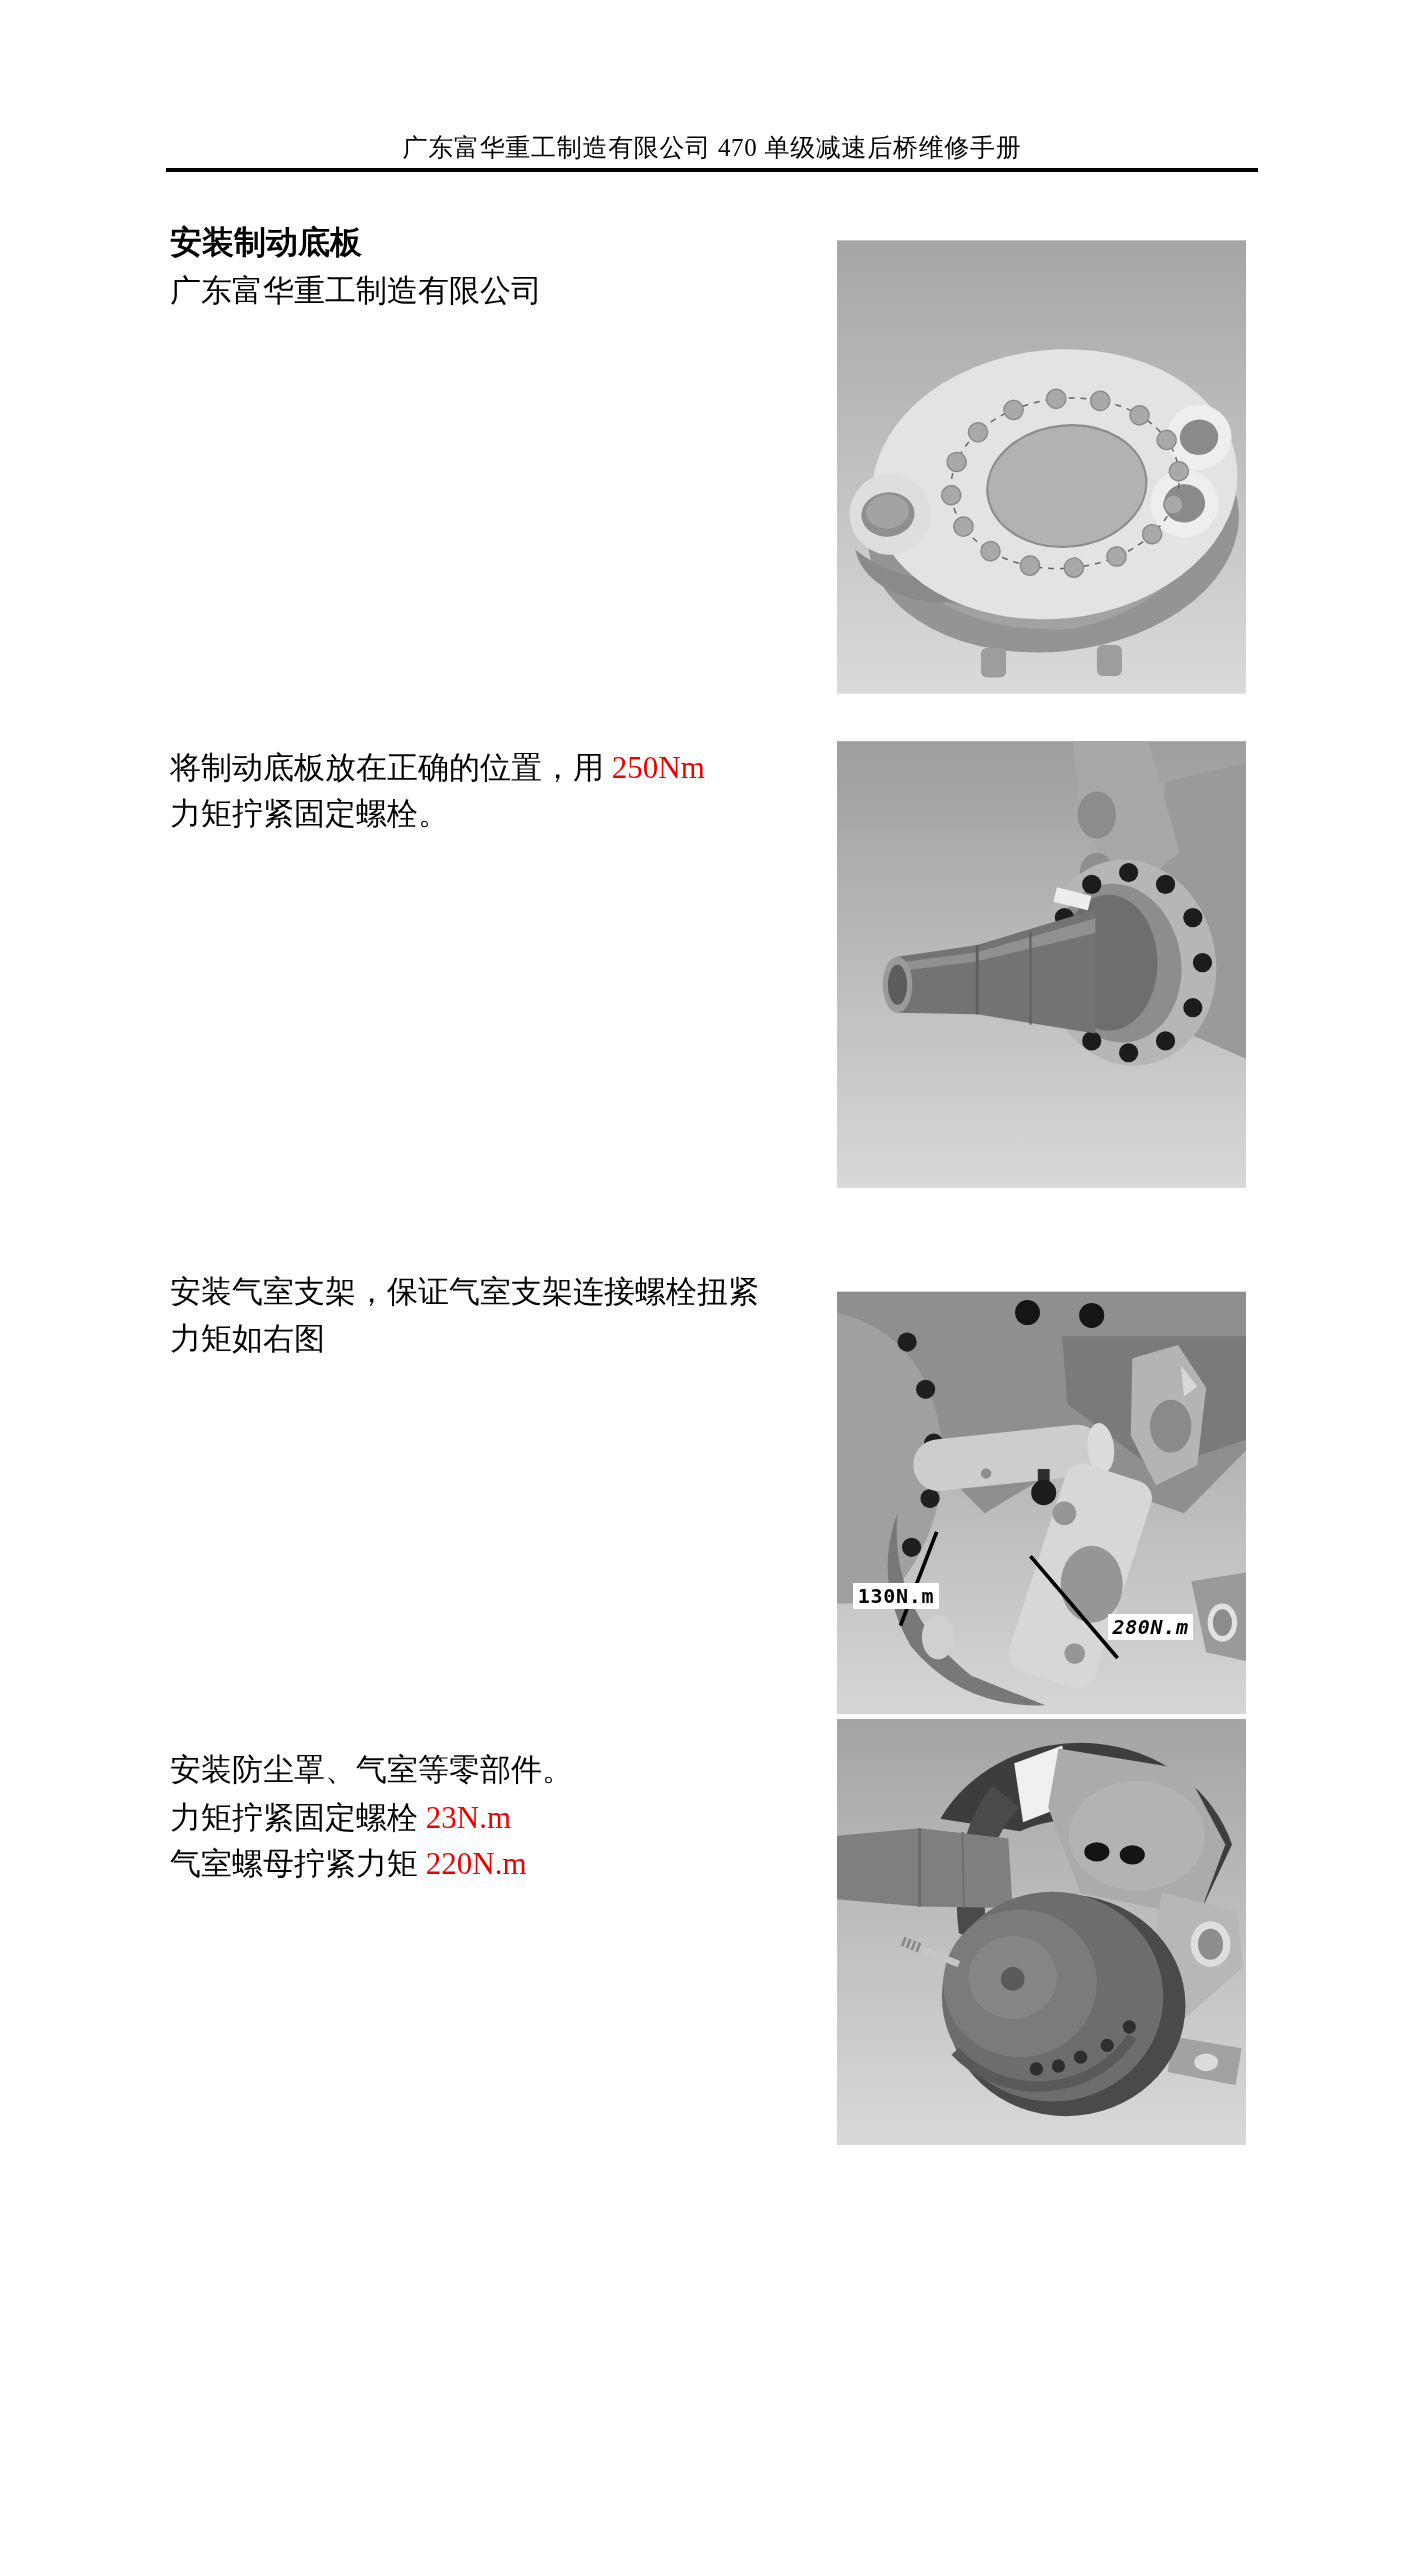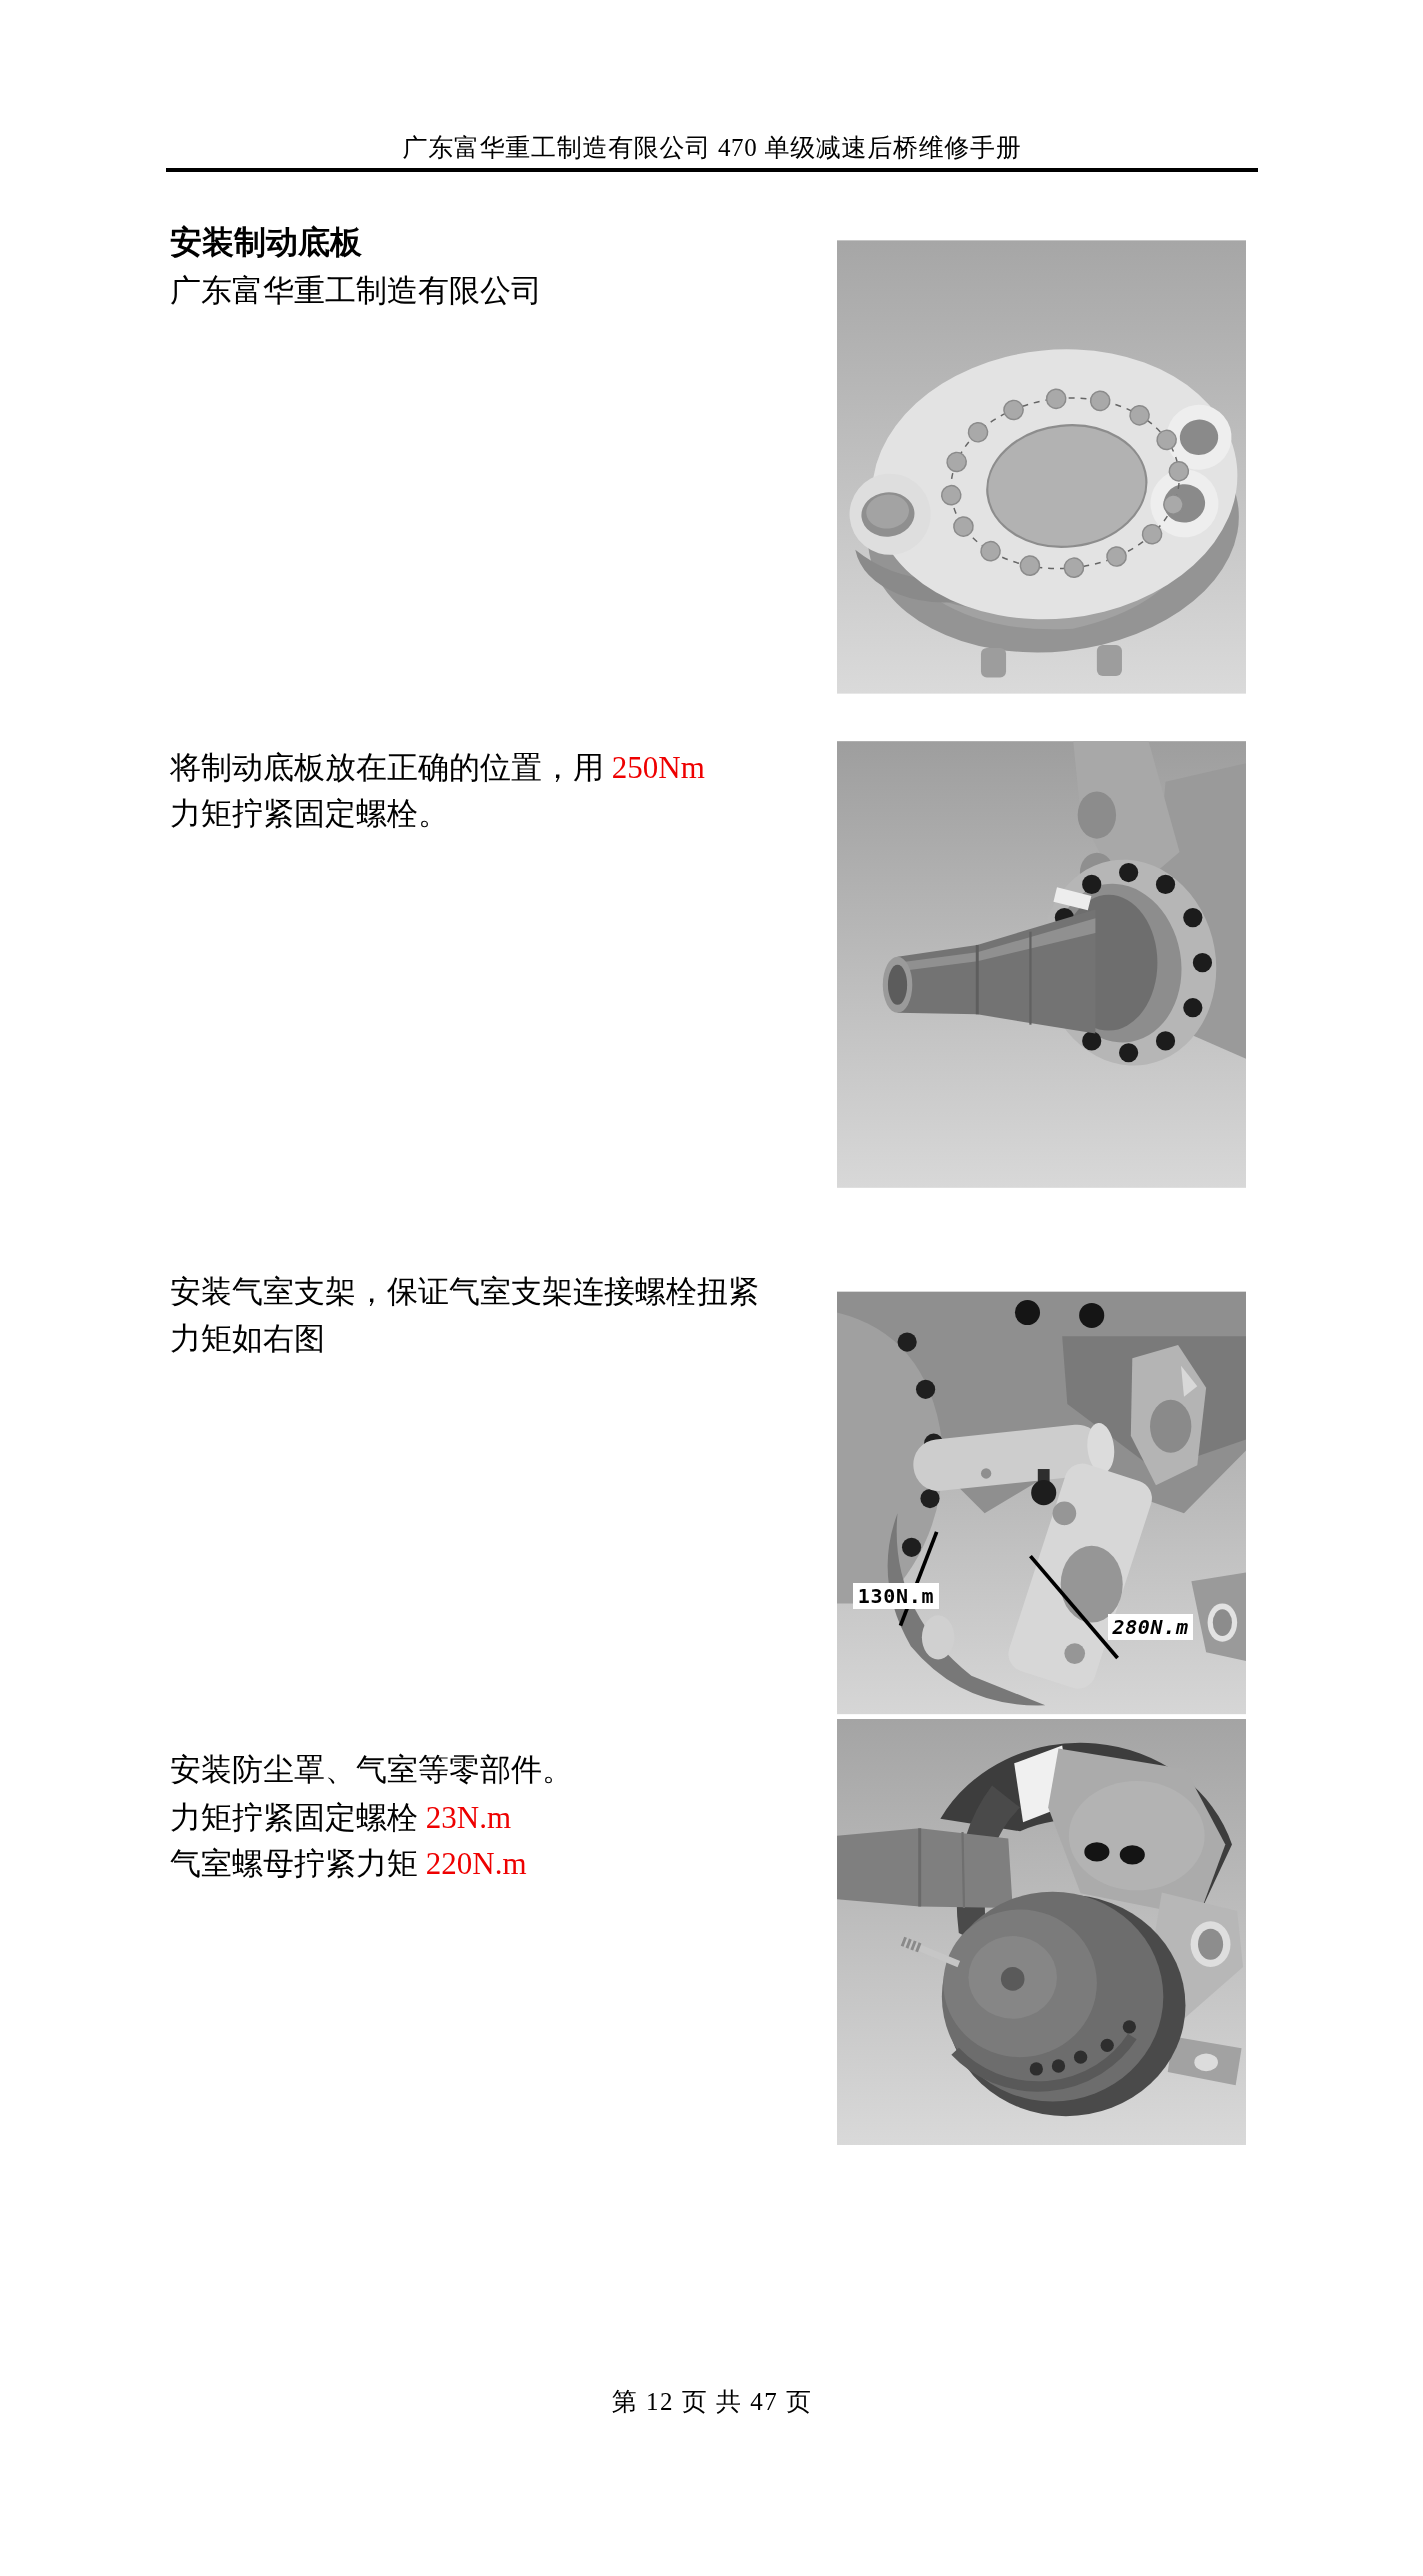--- a/index.html
+++ b/index.html
@@ -244,16 +244,15 @@
           <circle cx="366" cy="442" r="9"></circle>
           <circle cx="300" cy="470" r="9"></circle>
         <circle cx="396" cy="417" r="9"></circle>
           <circle cx="270" cy="474" r="9"></circle>
       </g>
       <line x1="165" y1="332" x2="88" y2="300" stroke="#c6c6c6" stroke-width="9"></line>
       <line x1="112" y1="310" x2="86" y2="300" stroke="#8a8a8a" stroke-width="13" stroke-dasharray="4 3"></line>
     </svg>
   </div>
 
-  <div class="footer-page">第 12 页 共 47 页</div>
 
 </div>
 
 
 </body></html>

